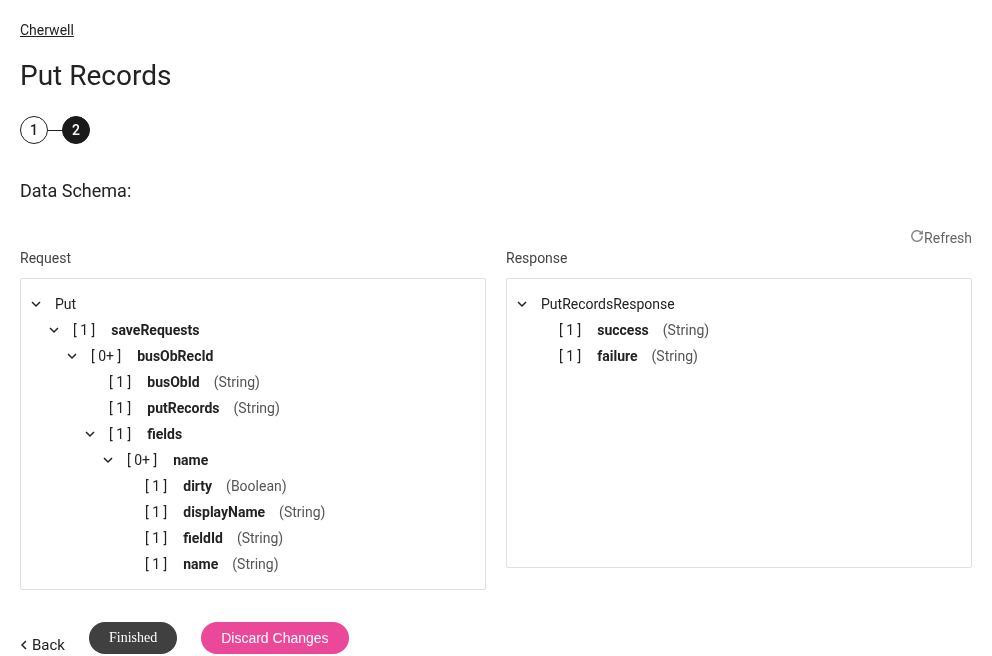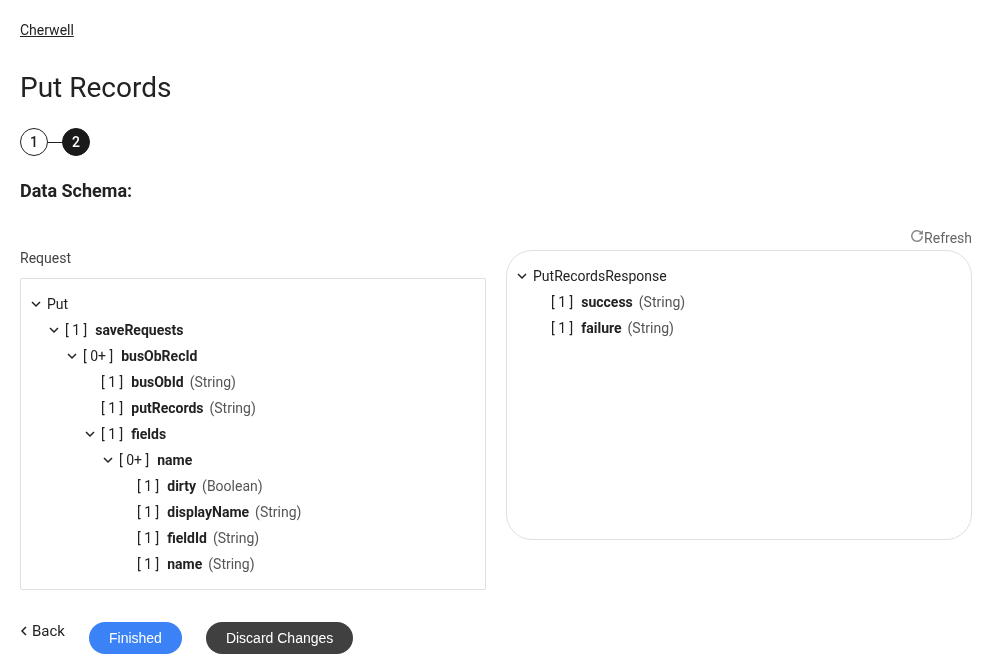--- a/index.html
+++ b/index.html
@@ -15,21 +15,21 @@
       width: 992px;
     }
     .breadcrumb-link {
       color: #222;
       text-decoration: underline;
       font-size: 14px;
     }
     .page-title {
       font-size: 28px;
       font-weight: 400;
-      margin-top: 32px;
+      margin-top: 20px;
       color: #222;
     }
     .stepper {
       display: flex;
       align-items: center;
       margin-top: 24px;
     }
     .step-circle {
       width: 28px;
       height: 28px;
@@ -50,22 +50,22 @@
       background: #1a1a1a;
       color: #fff;
     }
     .step-connector {
       width: 14px;
       height: 1px;
       background: #222;
     }
     .section-title {
       font-size: 18px;
-      font-weight: 700;
-      margin-top: 24px;
+      font-weight: 400;
+      margin-top: 36px;
       color: #222;
     }
     .schema-container {
       margin-top: 28px;
     }
     .refresh-row {
       display: flex;
       justify-content: flex-end;
       padding-right: 0;
       margin-bottom: 4px;
@@ -99,21 +99,21 @@
       padding: 12px 8px;
     }
     .tree {
       font-size: 14px;
       color: #222;
     }
     .tree-row {
       display: flex;
       align-items: center;
       padding: 5px 0;
-      gap: 4px;
+      gap: 12px;
     }
     .tree-toggle {
       width: 14px;
       display: flex;
       align-items: center;
       justify-content: center;
       flex-shrink: 0;
     }
     .tree-toggle svg {
       width: 10px;
@@ -134,21 +134,21 @@
     }
     .field-name {
       font-weight: 700;
     }
     .field-type {
       color: #555;
       margin-left: 2px;
     }
     .footer {
       display: flex;
-      align-items: flex-start;
+      align-items: flex-end;
       gap: 24px;
       margin-top: 32px;
     }
     .back-link {
       display: flex;
       align-items: center;
       gap: 4px;
       color: #222;
       font-size: 15px;
       cursor: pointer;
@@ -159,25 +159,26 @@
     }
     .btn {
       border: none;
       border-radius: 18px;
       padding: 8px 20px;
       font-size: 14px;
       font-weight: 500;
       cursor: pointer;
     }
     .btn-primary {
-      background: #3b82f6;
+      background: #404040;
       color: #fff;
+      font-family: Liberation Serif, serif;
     }
     .btn-secondary {
-      background: #404040;
+      background: #ec4899;
       color: #fff;
     }
   </style>
 </head>
 <body>
 
 
 
 <a class="breadcrumb-link">Cherwell</a>
 
@@ -300,21 +301,22 @@
             <span class="cardinality">[ 1 ]</span>
             <span class="field-name">name</span>
             <span class="field-type">(String)</span>
           </div>
 
         </div>
       </div>
     </div>
 
     <div class="column">
-      <div class="panel" style="min-height: 290px; border-radius: 26px;">
+      <div class="column-header">Response</div>
+      <div class="panel" style="min-height: 290px;">
         <div class="tree">
 
           <div class="tree-row">
             <span class="tree-toggle">
               <svg viewBox="0 0 10 10">
                   <path d="M1 3 L5 7 L9 3" fill="none" stroke="#222" stroke-width="1.5"></path>
                 </svg>
             </span>
             <span>PutRecordsResponse</span>
           </div>

